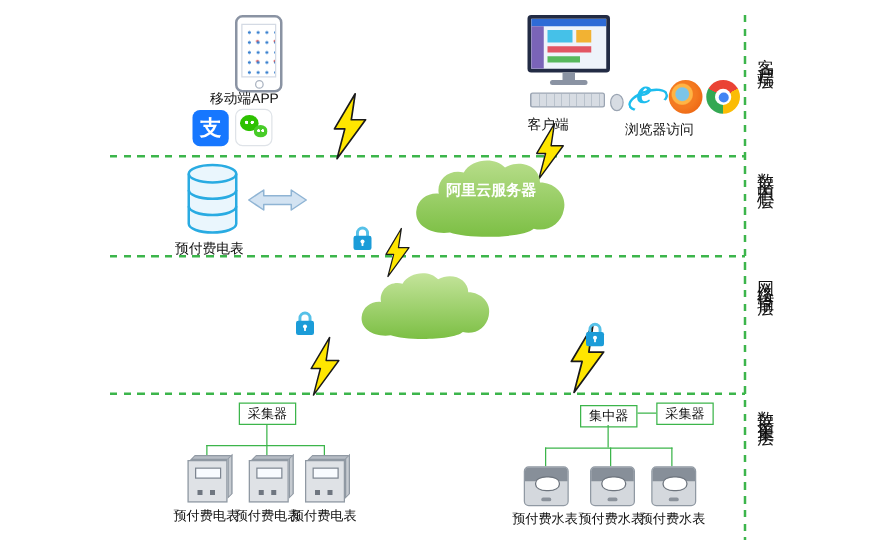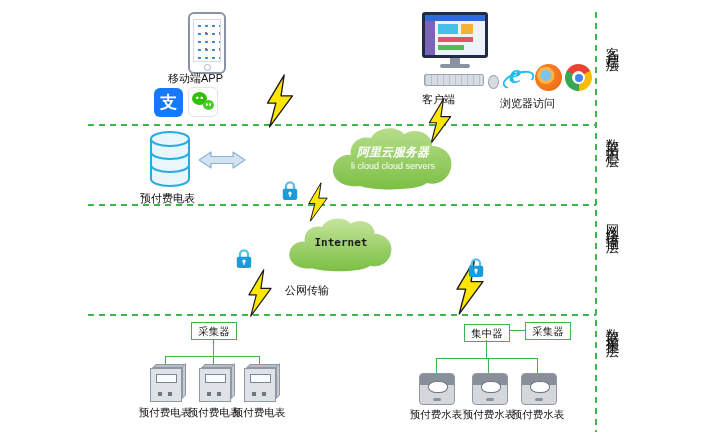--- a/index.html
+++ b/index.html
@@ -70,21 +70,21 @@
   .chrome { position:absolute; left:565px; top:64px; width:27px; height:27px; border-radius:50%;
         background:conic-gradient(from -60deg,#ea4335 0deg 120deg,#fbbc05 120deg 240deg,#34a853 240deg 360deg); }
   .chrome-hub { position:absolute; left:50%; top:50%; width:13px; height:13px; margin:-6.5px 0 0 -6.5px;
                 background:#fff; border-radius:50%; }
   .chrome-hub:after { content:''; position:absolute; left:2.5px; top:2.5px; width:8px; height:8px;
                 background:#4285f4; border-radius:50%; }
 
   
   .cloud { position:absolute; }
   .cloud svg { display:block; }
-  .cloud-title { position:absolute; left:0; right:0; text-align:center; color:#fff; font-weight:bold;font-style:italic; }
+  .cloud-title { position:absolute; left:0; right:0; text-align:center; color:#fff; font-weight:bold; }
   .cloud-sub { position:absolute; left:0; right:0; text-align:center; color:#fff; }
   .inet-text { position:absolute; left:0; right:0; text-align:center; color:#1a1a1a; font-weight:bold;
                font-family:"DejaVu Sans Mono",monospace; }
 
   
   .gline { position:absolute; background:#3cb54b; }
 
   
   .cbox { position:absolute; width:46px; height:18px; background:#fff; border:1px solid #3cb54b;
           font-size:10.5px; text-align:center; line-height:17px; color:#111; box-sizing:border-box; }
@@ -212,21 +212,20 @@
     <svg viewBox="0 0 130 70" width="134" height="70">
       <defs>
           <linearGradient id="gc1" x1="0" y1="0" x2="0" y2="1">
         <stop offset="0" stop-color="#b7dd8a"></stop>
             <stop offset="1" stop-color="#7cbf44"></stop>
           </linearGradient>
         </defs>
       <path d="M32,62 C16,64 4,56 5,45 C6,35 15,30 23,31 C21,20 31,11 43,14 C49,3 68,1 76,10 C88,3 104,9 104,22 C116,22 126,32 123,44 C121,55 110,62 99,59 C90,67 45,67 32,62 Z" fill="url(#gc1)"></path>
     </svg>
     <div class="cloud-title" style="top:20px;font-size:12px">阿里云服务器</div>
-    <div class="cloud-sub" style="top:37px;font-size:9px">li cloud  cloud servers</div>
   </div>
 
   <div class="lock" style="left:281px;top:179px">
     <svg viewBox="0 0 20 24" width="18" height="22">
       <path d="M5.5,11 V8 a4.5,4.5 0 0 1 9,0 v3" fill="none" stroke="#56c1e8" stroke-width="2.6"></path>
       <rect x="2" y="10.5" width="16" height="12.5" rx="2" fill="#1b9cd8"></rect>
       <circle cx="10" cy="15.5" r="1.8" fill="#fff"></circle>
         <rect x="9.2" y="16" width="1.6" height="3.5" fill="#fff"></rect>
     </svg>
   </div>
@@ -234,23 +233,21 @@
   <div class="cloud" style="left:285px;top:211px;width:112px;height:68px">
     <svg viewBox="0 0 130 70" width="112" height="68">
       <defs>
           <linearGradient id="gc2" x1="0" y1="0" x2="0" y2="1">
         <stop offset="0" stop-color="#c4e49b"></stop>
             <stop offset="1" stop-color="#7cbf44"></stop>
           </linearGradient>
         </defs>
       <path d="M32,62 C16,64 4,56 5,45 C6,35 15,30 23,31 C21,20 31,11 43,14 C49,3 68,1 76,10 C88,3 104,9 104,22 C116,22 126,32 123,44 C121,55 110,62 99,59 C90,67 45,67 32,62 Z" fill="url(#gc2)"></path>
     </svg>
-    <div class="inet-text" style="top:25px;font-size:11px">Internet</div>
-  </div>
-  <div class="lbl" style="left:285px;top:283px;width:112px">公网传输</div>
+  </div>
 
   <div class="lock" style="left:235px;top:247px">
     <svg viewBox="0 0 20 24" width="18" height="22">
       <path d="M5.5,11 V8 a4.5,4.5 0 0 1 9,0 v3" fill="none" stroke="#56c1e8" stroke-width="2.6"></path>
       <rect x="2" y="10.5" width="16" height="12.5" rx="2" fill="#1b9cd8"></rect>
       <circle cx="10" cy="15.5" r="1.8" fill="#fff"></circle>
         <rect x="9.2" y="16" width="1.6" height="3.5" fill="#fff"></rect>
     </svg>
   </div>
   <div class="lock" style="left:467px;top:256px">

